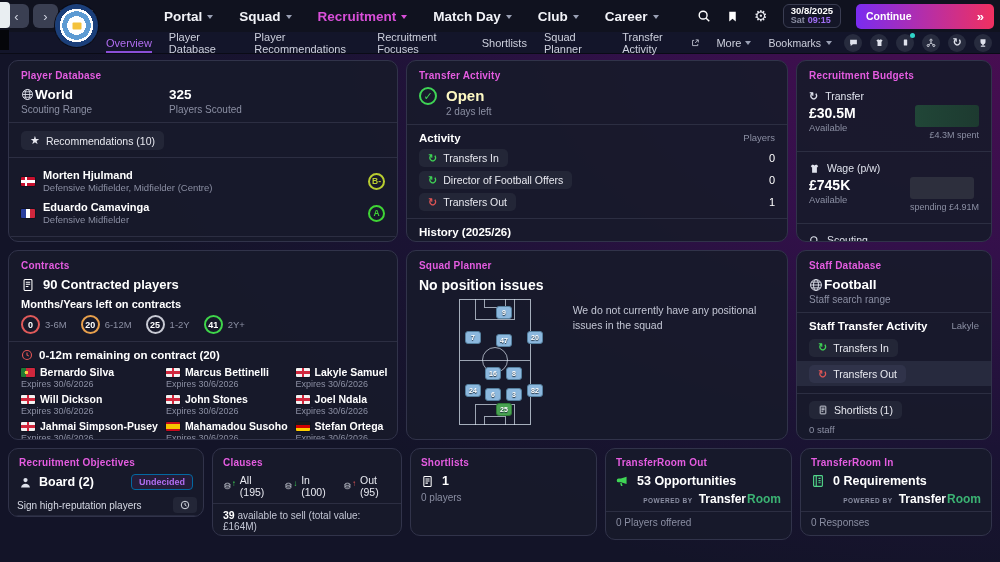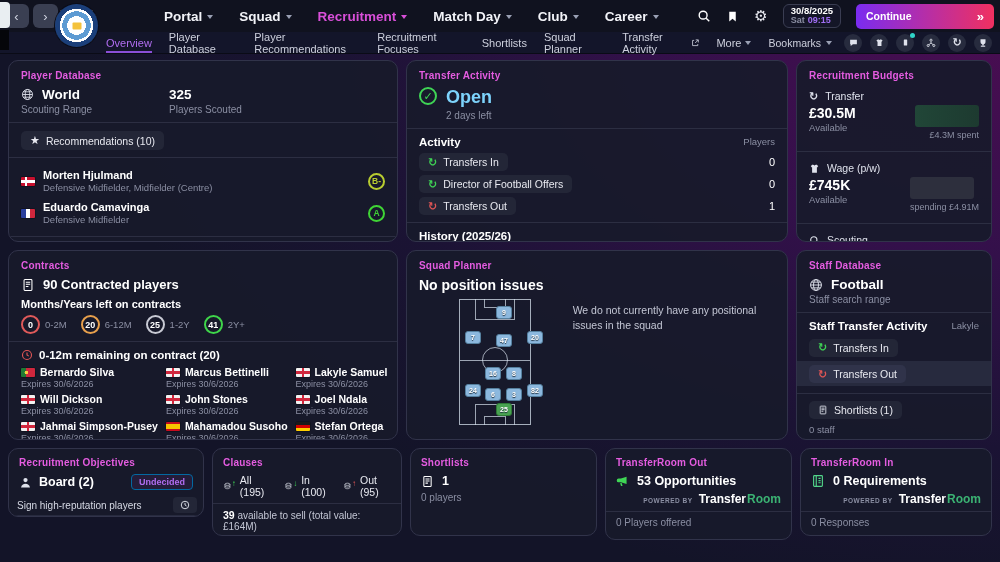--- a/index.html
+++ b/index.html
@@ -46,32 +46,32 @@
   .p-title{font-size:10px;font-weight:bold;color:#e45ce0;letter-spacing:.2px;margin-bottom:6px}
   .hr{border-top:1px solid #2c2e42;margin:7px -12px}
   .pill{display:inline-flex;align-items:center;gap:6px;background:#232637;border-radius:5px;padding:3px 9px;font-size:10.5px;color:#e8e9f0}
   
   .w-left{flex:0 0 390px;height:182px}
   .w-mid{flex:0 0 382px;height:182px}
   .w-right{flex:1;height:182px}
   .row2 .w-left,.row2 .w-mid,.row2 .w-right{height:190px}
   .stat-row{display:flex;gap:0;margin:2px 0 2px 0}
   .stat{min-width:148px}
-  .stat .v{font-size:13.5px;font-weight:bold;color:#fff;display:flex;align-items:center;gap:8px}
+  .stat .v{font-size:13.5px;font-weight:bold;color:#fff;display:flex;align-items:center;gap:1px}
   .stat .l{font-size:10px;color:#8b8fa3;margin-top:2px}
   .rec-player{display:flex;align-items:center;gap:8px;padding:4px 0}
   .rec-player .nm{font-size:11px;font-weight:bold;color:#fff}
   .rec-player .pos{font-size:9.5px;color:#8b8fa3;margin-top:1px}
   .rating{margin-left:auto;width:17px;height:17px;border-radius:50%;border:2px solid;display:flex;align-items:center;justify-content:center;font-size:8.5px;font-weight:bold}
   .rating.a{border-color:#3fd435;color:#3fd435}
   .rating.b{border-color:#b8cc30;color:#b8cc30}
   
   .open-row{display:flex;align-items:flex-start;gap:9px;margin-top:3px}
   .check-c{width:18px;height:18px;border-radius:50%;border:2px solid #3fd455;color:#3fd455;display:flex;align-items:center;justify-content:center;font-size:11px;font-weight:bold}
-  .open-row .ov{font-size:18px;font-weight:bold;color:#7dd3fc}
+  .open-row .ov{font-size:15px;font-weight:bold;color:#fef9c3}
   .open-row .os{font-size:10px;color:#8b8fa3;margin-top:2px}
   .tbl-hdr{display:flex;font-size:11.5px;font-weight:bold;color:#fff;margin:2px 0 5px}
   .tbl-hdr .r{margin-left:auto;font-size:9.5px;font-weight:normal;color:#8b8fa3}
   .act-row{display:flex;align-items:center;margin:4px 0}
   .act-row .val{margin-left:auto;font-size:11px;color:#fff}
   .ic-ref{font-size:11px;font-weight:bold;line-height:1}
   .green{color:#3fd455}.red{color:#e05555}
   .hist-btns{display:flex;gap:8px;margin-top:5px}
   
   .budget{display:flex;flex-wrap:wrap;padding:3px 0 4px}
@@ -428,21 +428,21 @@
         <svg width="14" height="14" viewBox="0 0 16 16" fill="none" stroke="#fff" stroke-width="1.2">
             <rect x="3.5" y="1.8" width="9" height="12.4" rx="1"></rect>
             <path d="M5.5 4.8h5M5.5 7.2h5M5.5 9.6h3"></path>
           </svg>
         <span>90 Contracted players</span>
       </div>
       <div class="m-head">Months/Years left on contracts</div>
       <div class="counts">
         <div class="cnt">
             <span class="c" style="border-color:#e05a5a">0</span>
-            <span>0-2M</span>
+            <span>3-6M</span>
           </div>
         <div class="cnt">
             <span class="c" style="border-color:#e8a04c">20</span>
             <span>6-12M</span>
           </div>
         <div class="cnt">
             <span class="c" style="border-color:#c8cad4">25</span>
             <span>1-2Y</span>
           </div>
         <div class="cnt">

